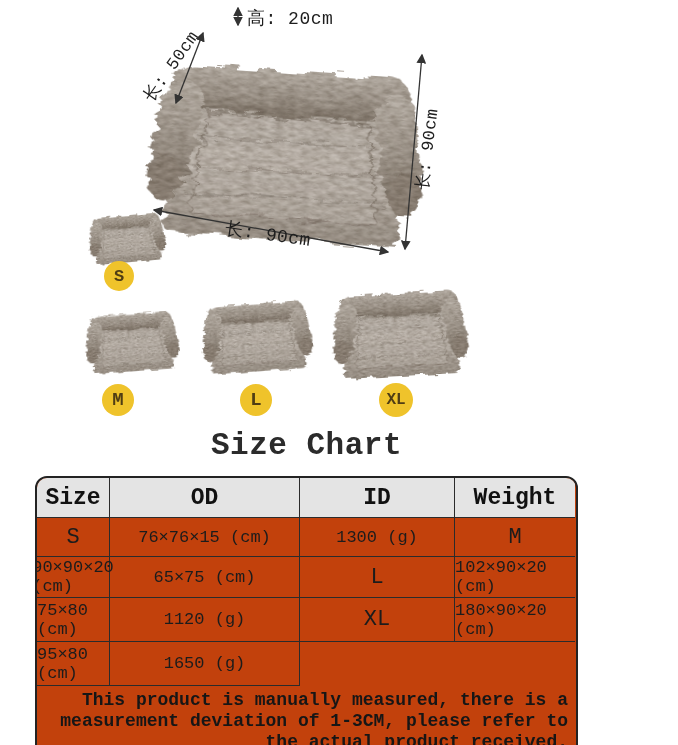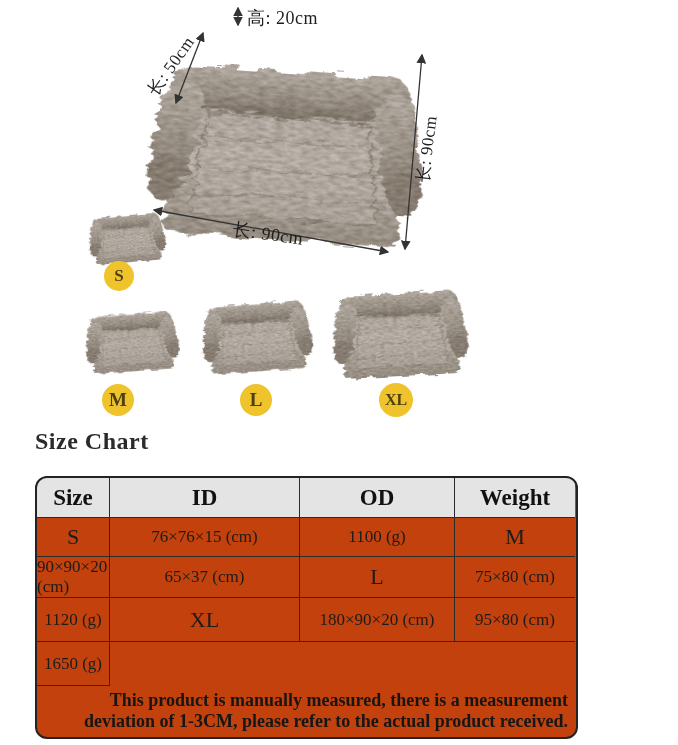--- a/index.html
+++ b/index.html
@@ -1,17 +1,17 @@
 <!DOCTYPE html>
 <html><head>
 <meta charset="utf-8">
 <style>
   html,body{margin:0;padding:0;background:#fff;}
   .stage{position:relative;width:596px;height:745px;background:#fff;overflow:hidden;
-         font-family:Liberation Serif, serif;color:#222;}
+         font-family:Liberation Mono, monospace;color:#222;}
   
   .photo{position:absolute;left:0;top:0;width:678px;height:430px;}
   .bed{position:absolute;}
   .bed svg{width:100%;height:100%;overflow:visible;}
   .bed-main{left:140px;top:24px;width:295px;height:236px;transform:rotate(4deg);}
   .bed-s {left:86px; top:202px;width:82px; height:66px; transform:rotate(-5deg);}
   .bed-m {left:82px; top:298px;width:100px;height:80px; transform:rotate(-4deg);}
   .bed-l {left:198px;top:286px;width:118px;height:92px; transform:rotate(-4deg);}
   .bed-xl{left:326px;top:272px;width:148px;height:112px;transform:rotate(-3deg);}
   .arrows{position:absolute;left:0;top:0;width:678px;height:430px;pointer-events:none;}
@@ -21,22 +21,22 @@
   .dim-side  {left:171px;top:66px;transform:translate(-50%,-50%) rotate(-55deg);font-size:17px;}
   .dim-depth {left:427px;top:149px;transform:translate(-50%,-50%) rotate(-83deg);font-size:17px;}
   .dim-front {left:268px;top:234px;transform:translate(-50%,-50%) rotate(8deg);}
   .badge{position:absolute;border-radius:50%;display:flex;align-items:center;justify-content:center;
          font-weight:bold;}
   .badge-s {left:104px;top:261px;width:30px;height:30px;font-size:17px;}
   .badge-m {left:102px;top:384px;width:32px;height:32px;font-size:19px;}
   .badge-l {left:240px;top:384px;width:32px;height:32px;font-size:19px;}
   .badge-xl{left:379px;top:383px;width:34px;height:34px;font-size:16px;}
   
-  .title{position:absolute;left:35px;top:428px;width:543px;text-align:left;
-         font-size:24px;font-weight:bold;color:#2b2b2b;letter-spacing:0.5px;}
+  .title{position:absolute;left:35px;top:428px;width:543px;text-align:center;
+         font-size:31px;font-weight:bold;color:#2b2b2b;letter-spacing:0.5px;}
   .tbl{position:absolute;left:35px;top:476px;width:543px;border:2.5px solid #232323;
        border-radius:12px;overflow:hidden;background:#c2410c;box-sizing:border-box;}
   .grid{display:grid;grid-template-columns:73px 190px 155px 120px;
         grid-template-rows:40px 39px 41px 44px 44px;}
   .c{border-right:1.5px solid #2b2b2b;border-bottom:1.5px solid #2b2b2b;
      display:flex;align-items:center;justify-content:center;box-sizing:border-box;
      font-size:17px;color:#1c1c1c;}
   .c:nth-child(4n){border-right:none;}
   .hc{background:#e4e4e4;font-weight:bold;font-size:23px;color:#111;}
   .sz{font-size:22px;font-weight:500;}
@@ -127,33 +127,34 @@
     <span class="badge badge-m" style="background: rgb(239, 195, 43); color: rgb(79, 61, 20);">M</span>
     <span class="badge badge-l" style="background: rgb(239, 195, 43); color: rgb(79, 61, 20);">L</span>
     <span class="badge badge-xl" style="background: rgb(239, 195, 43); color: rgb(79, 61, 20);">XL</span>
   </div>
 
   <div class="title">Size Chart</div>
 
   <div class="tbl">
     <div class="grid">
       <div class="c hc">Size</div>
+      <div class="c hc">OD</div>
       <div class="c hc">ID</div>
-      <div class="c hc">OD</div>
       <div class="c hc">Weight</div>
 
       <div class="c sz">S</div>
       <div class="c">76×76×15 (cm)</div>
-      <div class="c">1100 (g)</div>
+      <div class="c">1300 (g)</div>
 
       <div class="c sz">M</div>
       <div class="c">90×90×20 (cm)</div>
-      <div class="c">65×37 (cm)</div>
+      <div class="c">65×75 (cm)</div>
 
       <div class="c sz">L</div>
+      <div class="c">102×90×20 (cm)</div>
       <div class="c">75×80 (cm)</div>
       <div class="c">1120 (g)</div>
 
       <div class="c sz">XL</div>
       <div class="c">180×90×20 (cm)</div>
       <div class="c">95×80 (cm)</div>
       <div class="c">1650 (g)</div>
     </div>
     <div class="note">This product is manually measured, there is a measurement deviation of 1-3CM, please refer to the actual product received.</div>
   </div>

